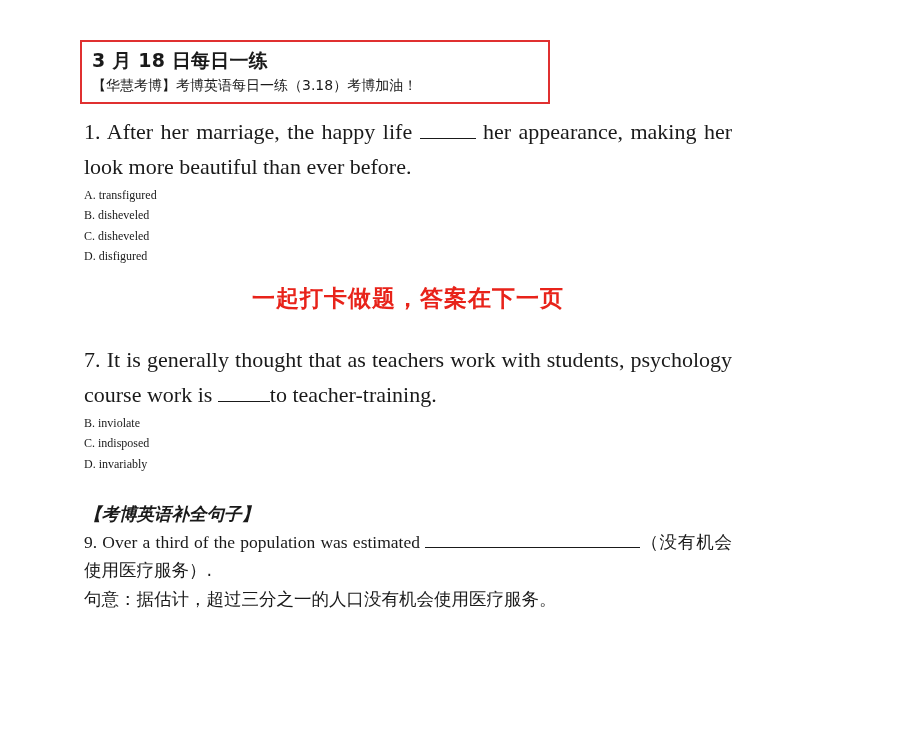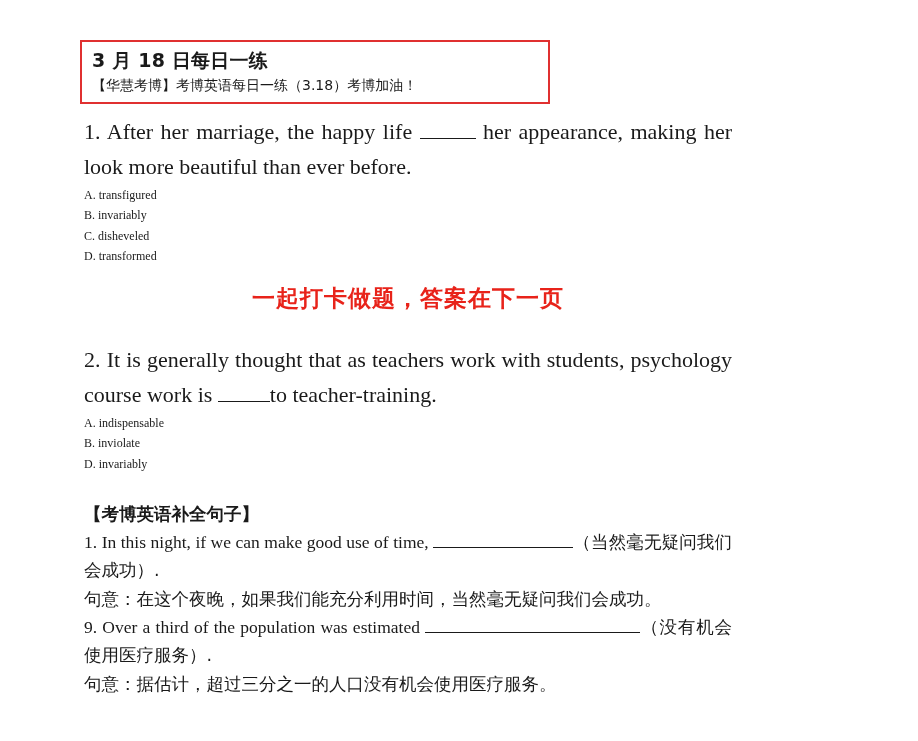--- a/index.html
+++ b/index.html
@@ -70,20 +70,21 @@
     font-weight: bold;
     letter-spacing: 1px;
     margin: 16px 0 28px 0;
     font-family: "DejaVu Sans", "Liberation Sans", sans-serif;
   }
   .section-head {
     font-size: 17.5px;
     font-weight: bold;
     margin-top: 28px;
     margin-bottom: 2px;
+    font-style: italic;
   }
   .fill-item {
     font-size: 17.5px;
     line-height: 1.62;
     text-align: justify;
   }
   .meaning {
     font-size: 17.5px;
     line-height: 1.62;
   }
@@ -95,39 +96,35 @@
 <div class="page">
 
   <div class="title-box">
     <div class="title-line1 cn">3 月 18 日每日一练</div>
     <div class="title-line2 cn">【华慧考博】考博英语每日一练（3.18）考博加油！</div>
   </div>
 
   <div class="q-block">
     <div class="q-stem"><span>1. After her marriage, the happy life </span><span class="blank b1"></span><span> her appearance, making her look more beautiful than ever before.</span></div>
     <div class="opt">A. transfigured</div>
-    <div class="opt">B. invariably</div>
+    <div class="opt">B. disheveled</div>
     <div class="opt">C. disheveled</div>
-    <div class="opt">D. transformed</div>
+    <div class="opt">D. disfigured</div>
   </div>
 
   <div class="banner cn">一起打卡做题，答案在下一页</div>
 
   <div class="q-block">
-    <div class="q-stem"><span>2. It is generally thought that as teachers work with students, psychology course work is </span><span class="blank b2"></span><span>to teacher-training.</span></div>
-    <div class="opt">A. indispensable</div>
+    <div class="q-stem"><span>7. It is generally thought that as teachers work with students, psychology course work is </span><span class="blank b2"></span><span>to teacher-training.</span></div>
     <div class="opt">B. inviolate</div>
+    <div class="opt">C. indisposed</div>
     <div class="opt">D. invariably</div>
   </div>
 
   <div class="section-head cn">【考博英语补全句子】</div>
 
-  <div>
-    <div class="fill-item"><span>1. In this night, if we can make good use of time, </span><span class="blank b3"></span><span class="cn">（当然毫无疑问我们会成功）.</span></div>
-    <div class="meaning cn">句意：在这个夜晚，如果我们能充分利用时间，当然毫无疑问我们会成功。</div>
-  </div>
 
   <div>
     <div class="fill-item"><span>9. Over a third of the population was estimated </span><span class="blank b4"></span><span class="cn">（没有机会使用医疗服务）.</span></div>
     <div class="meaning cn">句意：据估计，超过三分之一的人口没有机会使用医疗服务。</div>
   </div>
 
 </div>
 
 </body></html>

